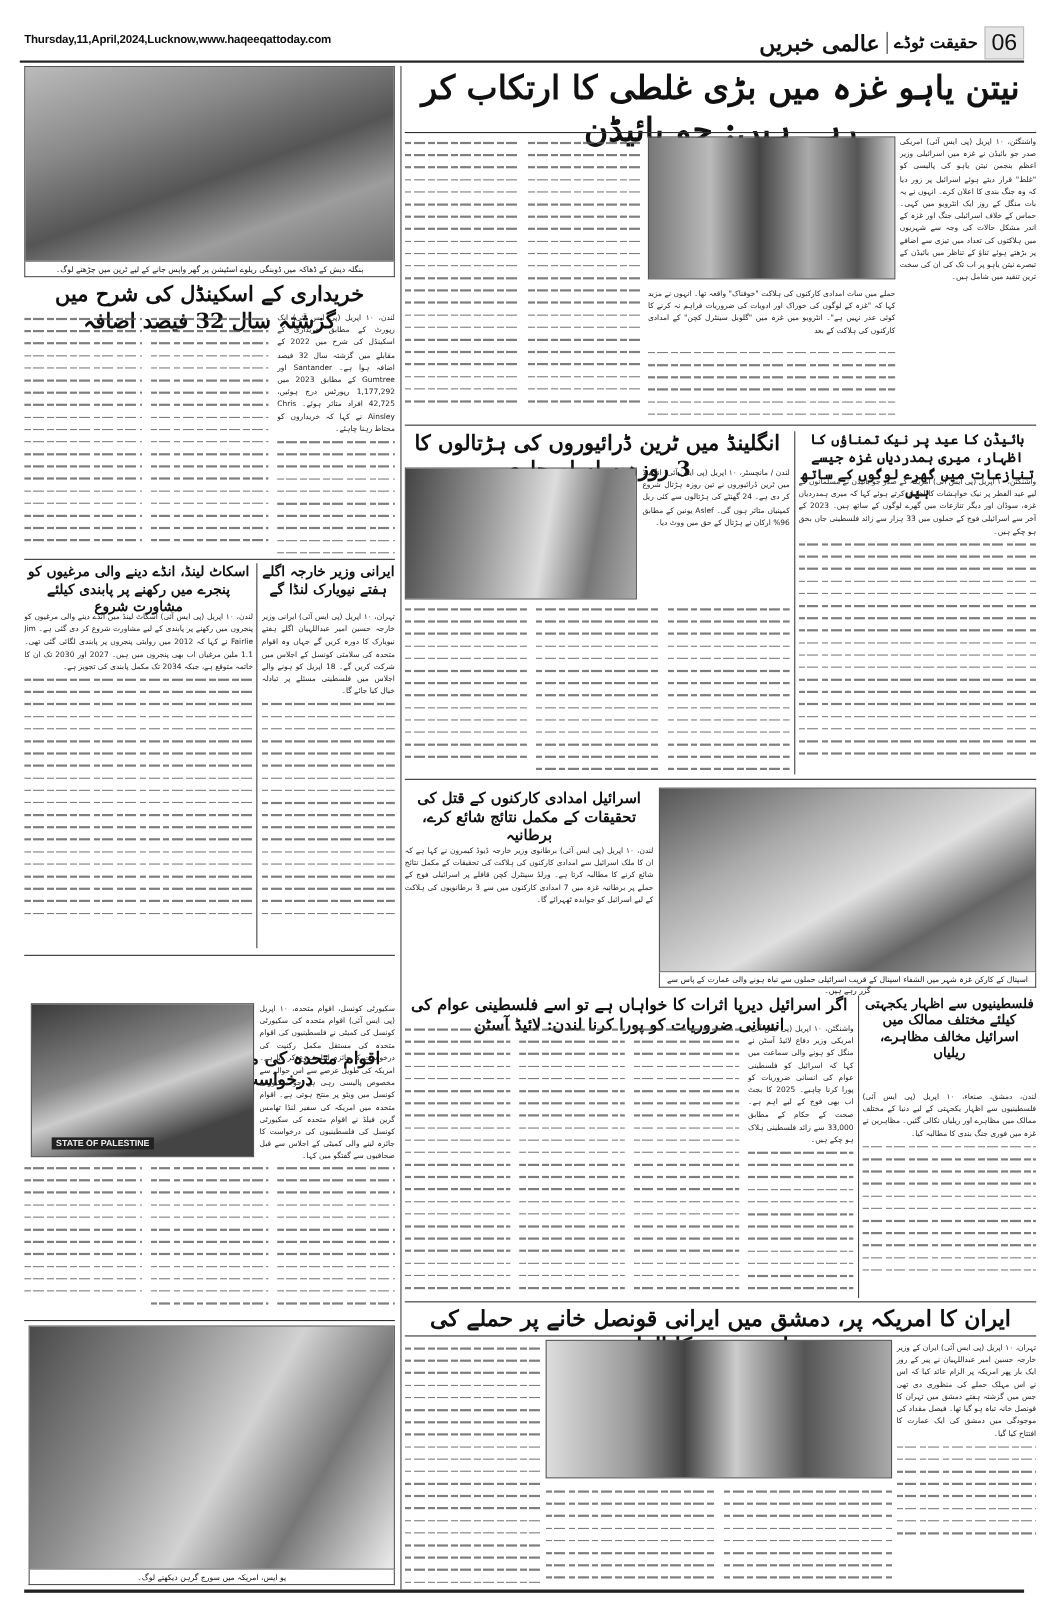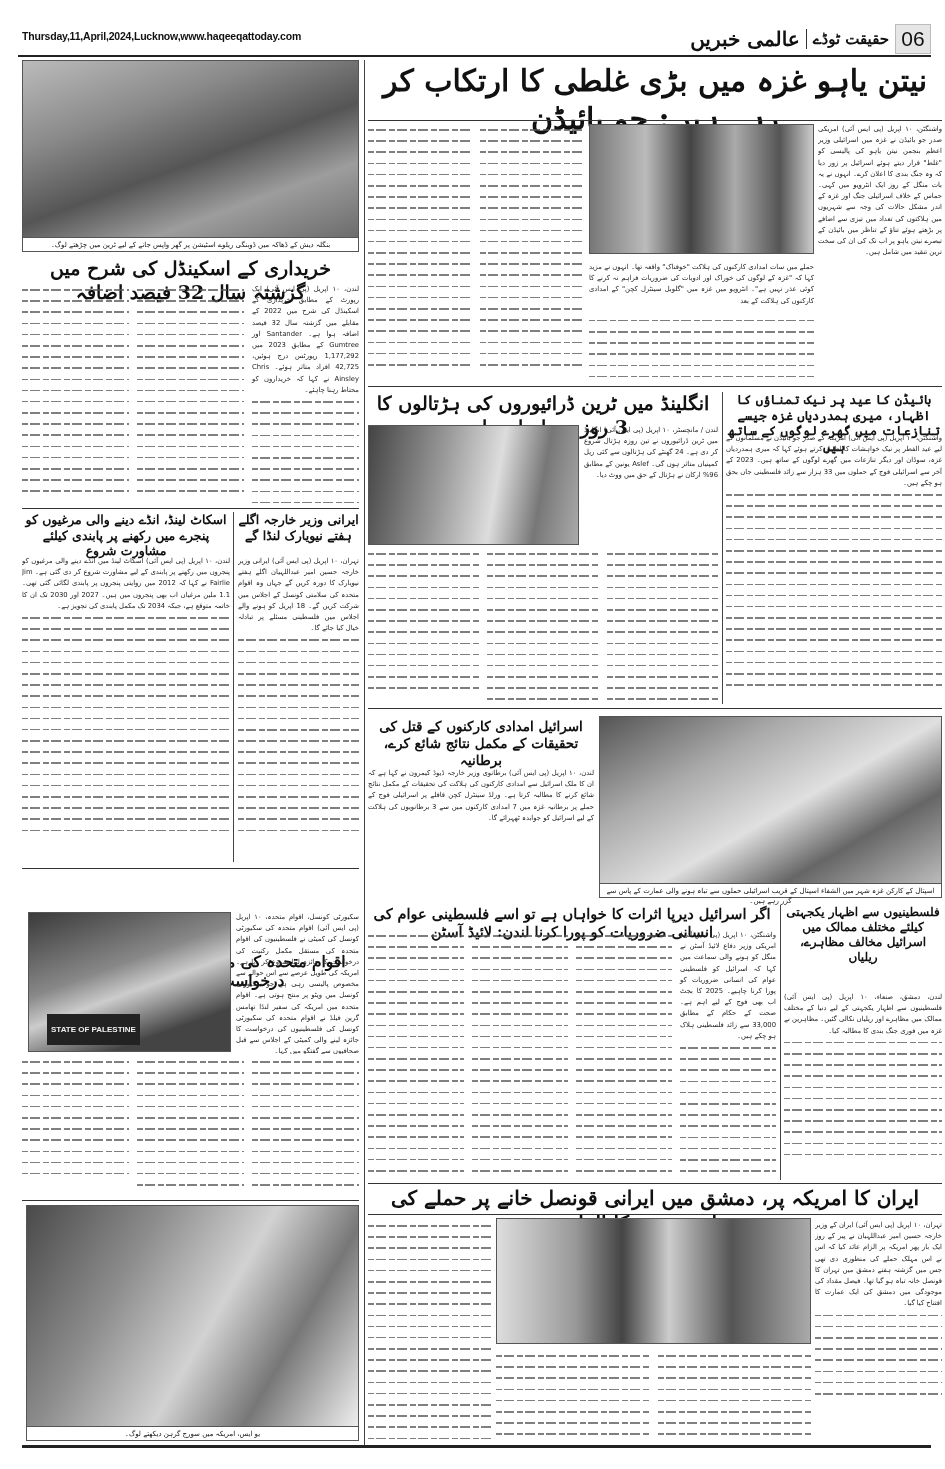--- a/index.html
+++ b/index.html
@@ -153,21 +153,21 @@
       <span></span>
       <span></span>
       <span></span>
       <span></span>
     </div>
 </div>
 <div class="abs rule-thin" style="left:22px; width:337px; top:868px;"></div>
 
 <div class="abs headline" style="left:22px; top:912px; width:337px; font-size:15.5px;margin-top:40px;">اقوام متحدہ کی مستقل رکنیت، فلسطینیوں کی درخواست پر کارروائی شروع</div>
 <div class="abs photo" style="left:28px; top:912px; width:203px; height:140px; background: linear-gradient(160deg,#3a3a3a,#888 40%,#ccc 55%,#444 80%);">
-  <div style="position:absolute; left:18px; bottom:6px; background:#222; color:#eee; font-size:8px; font-family:'Liberation Sans',sans-serif; font-weight:bold; padding:11px 4px;">STATE OF PALESTINE</div>
+  <div style="position:absolute; left:18px; bottom:6px; background:#222; color:#eee; font-size:8px; font-family:'Liberation Sans',sans-serif; font-weight:bold; padding:1px 4px;">STATE OF PALESTINE</div>
 </div>
 <div class="abs body-text" style="left:236px; top:912px; width:123px; height:142px;">
   <span>سکیورٹی کونسل، اقوام متحدہ، ۱۰ اپریل (پی ایس آئی) اقوام متحدہ کی سکیورٹی کونسل کی کمیٹی نے فلسطینیوں کی اقوام متحدہ کی مستقل مکمل رکنیت کی درخواست کا جائزہ لینا شروع کر دیا ہے۔ امریکہ کی طویل عرصے سے اس حوالے سے مخصوص پالیسی رہی ہے جو سکیورٹی کونسل میں ویٹو پر منتج ہوتی ہے۔ اقوام متحدہ میں امریکہ کی سفیر لنڈا تھامس گرین فیلڈ نے اقوام متحدہ کی سکیورٹی کونسل کی فلسطینیوں کی درخواست کا جائزہ لینے والی کمیٹی کے اجلاس سے قبل صحافیوں سے گفتگو میں کہا۔</span>
 </div>
 <div class="abs body-text" style="left:22px; top:1056px; width:337px; height:140px;">
   <div class="cols" style="height:100%;">
     <div>
         <div class="filler">
           <span></span>
           <span></span>

